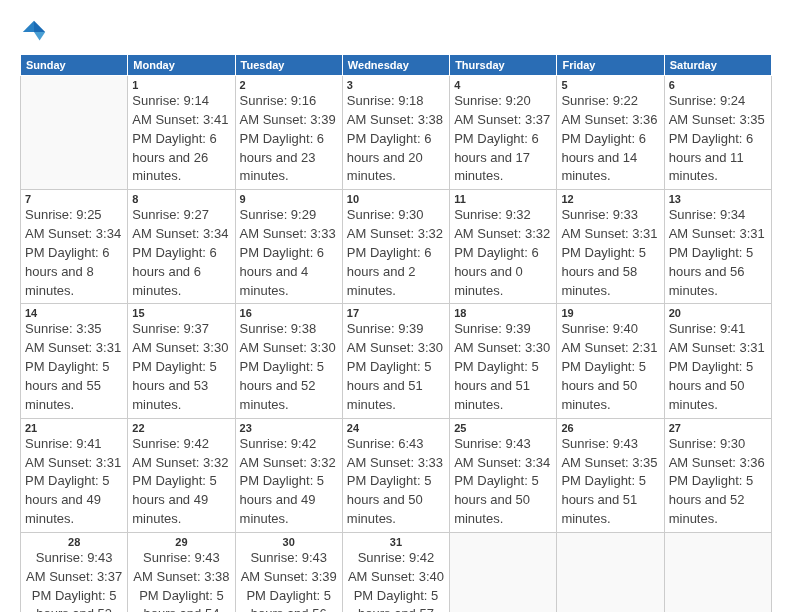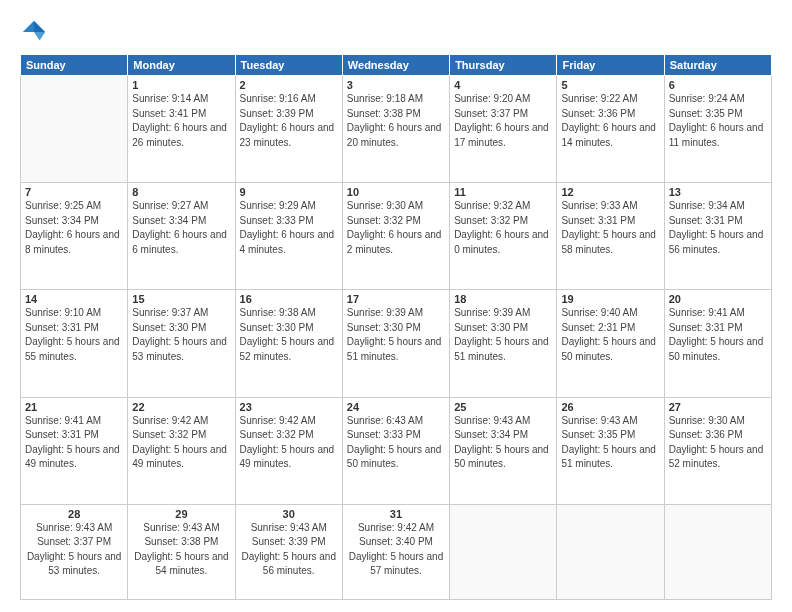--- a/index.html
+++ b/index.html
@@ -88,21 +88,21 @@
       background: #f9f9f9;
     }
     .day-number {
       font-size: 11px;
       font-weight: bold;
       color: #333;
       display: block;
       margin-bottom: 1px;
     }
     .day-info {
-      font-size: 10px;
+      font-size: 13px;
       color: #444;
       line-height: 1.45;
     }
     .last-row td {
       height: 72px;
       text-align: center;
     }
   </style>
 </head>
 <body>
@@ -231,21 +231,21 @@
             <span class="day-number">13</span>
             <div class="day-info">Sunrise: 9:34 AM
 Sunset: 3:31 PM
 Daylight: 5 hours
 and 56 minutes.</div>
           </td>
         </tr>
         <tr>
           <td>
             <span class="day-number">14</span>
-            <div class="day-info">Sunrise: 9:10 AM
+            <div class="day-info">Sunrise: 3:35 AM
 Sunset: 3:31 PM
 Daylight: 5 hours
 and 55 minutes.</div>
           </td>
           <td>
             <span class="day-number">15</span>
             <div class="day-info">Sunrise: 9:37 AM
 Sunset: 3:30 PM
 Daylight: 5 hours
 and 53 minutes.</div>

